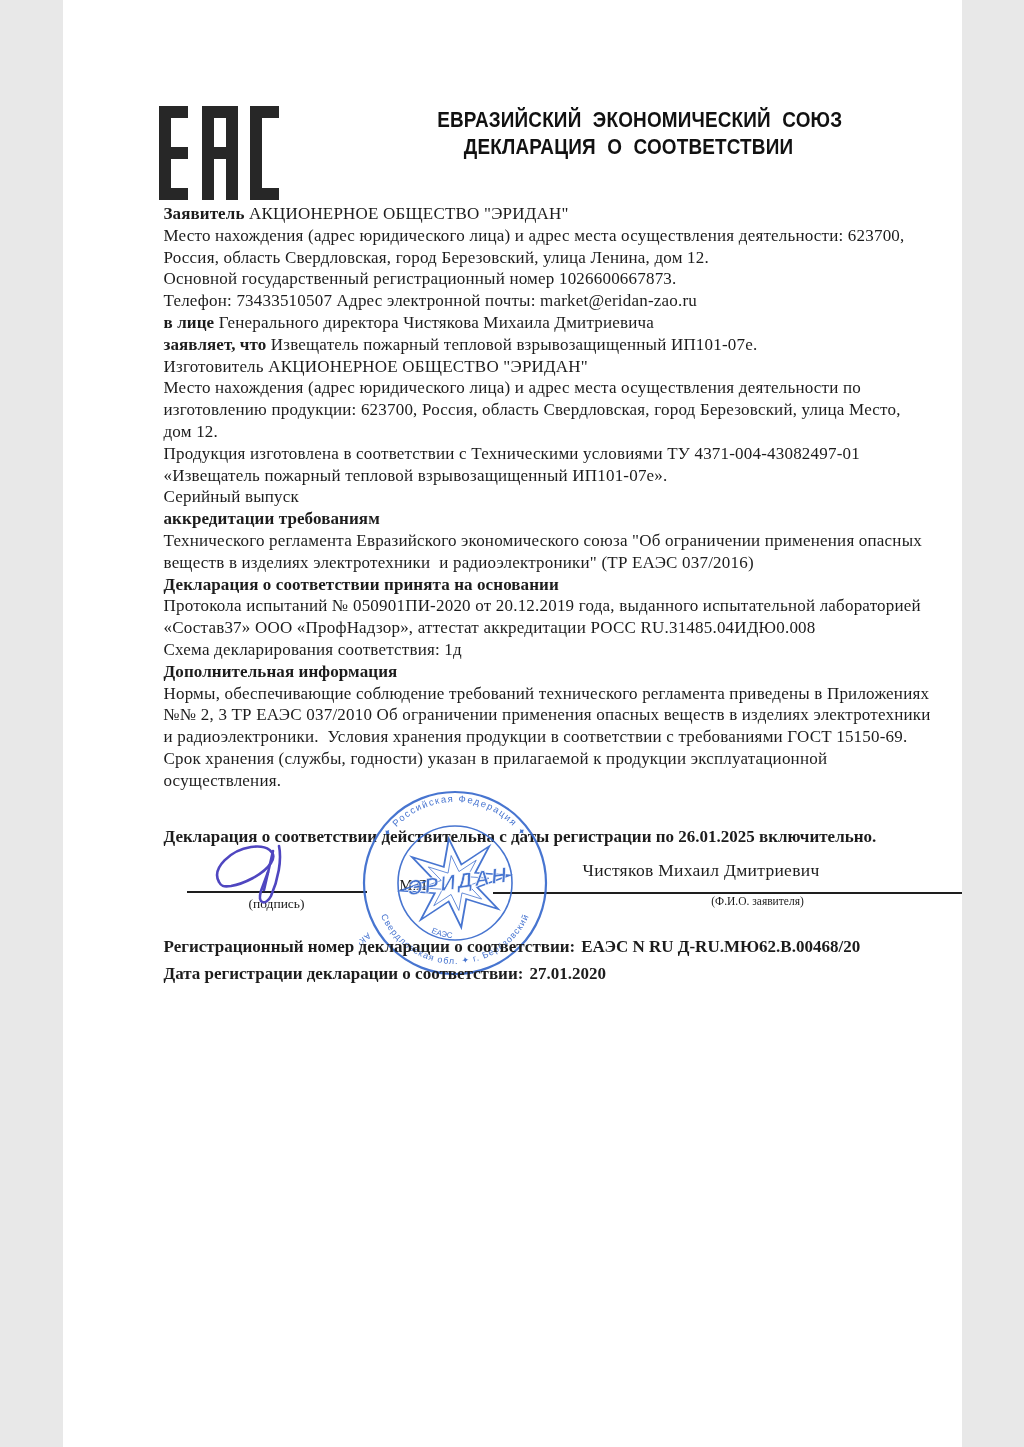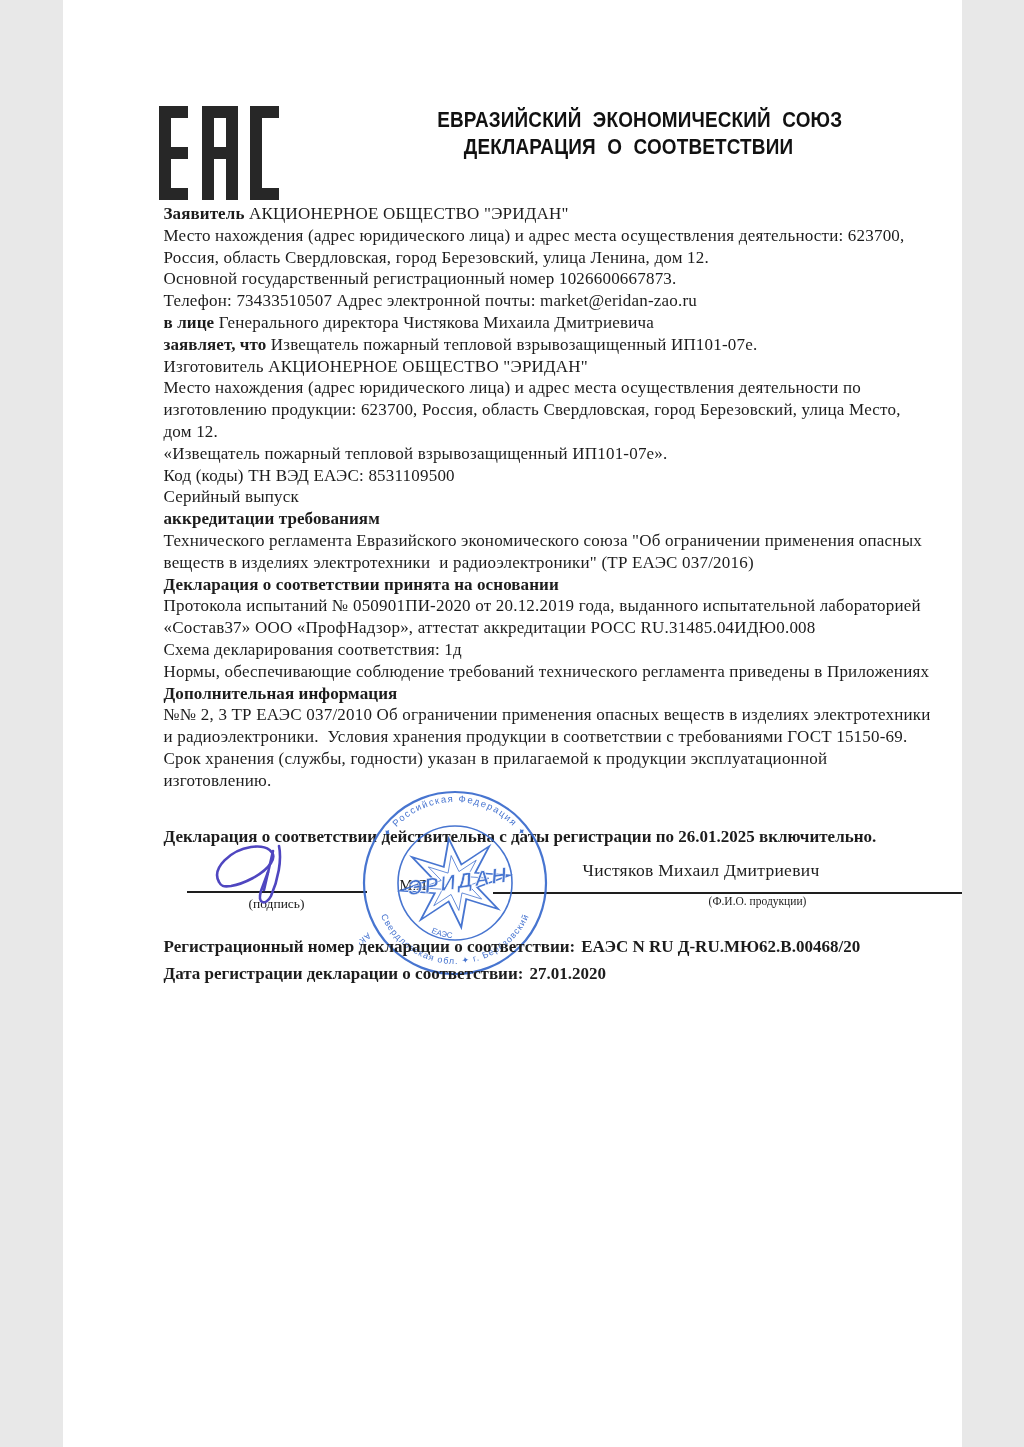--- a/index.html
+++ b/index.html
@@ -89,46 +89,46 @@
       <div class="bline"><span>Место нахождения (адрес юридического лица) и адрес места осуществления деятельности: 623700,</span></div>
       <div class="bline"><span>Россия, область Свердловская, город Березовский, улица Ленина, дом 12.</span></div>
       <div class="bline"><span>Основной государственный регистрационный номер 1026600667873.</span></div>
       <div class="bline"><span>Телефон: 73433510507 Адрес электронной почты: market@eridan-zao.ru</span></div>
       <div class="bline"><b>в лице</b><span> Генерального директора Чистякова Михаила Дмитриевича</span></div>
       <div class="bline"><b>заявляет, что</b><span> Извещатель пожарный тепловой взрывозащищенный ИП101-07е.</span></div>
       <div class="bline"><span>Изготовитель АКЦИОНЕРНОЕ ОБЩЕСТВО "ЭРИДАН"</span></div>
       <div class="bline"><span>Место нахождения (адрес юридического лица) и адрес места осуществления деятельности по</span></div>
       <div class="bline"><span>изготовлению продукции: 623700, Россия, область Свердловская, город Березовский, улица Место,</span></div>
       <div class="bline"><span>дом 12.</span></div>
+      <div class="bline"><span>Продукция изготовлена в соответствии с Техническими условиями ТУ 4371-004-43082497-01</span></div>
       <div class="bline"><span>«Извещатель пожарный тепловой взрывозащищенный ИП101-07е».</span></div>
-      <div class="bline"><span>Код (коды) ТН ВЭД ЕАЭС: 8531109500</span></div>
       <div class="bline"><span>Серийный выпуск</span></div>
       <div class="bline"><b>аккредитации требованиям</b></div>
       <div class="bline"><span>Технического регламента Евразийского экономического союза "Об ограничении применения опасных</span></div>
       <div class="bline"><span>веществ в изделиях электротехники  и радиоэлектроники" (ТР ЕАЭС 037/2016)</span></div>
       <div class="bline"><b>Декларация о соответствии принята на основании</b></div>
       <div class="bline"><span>Протокола испытаний № 050901ПИ-2020 от 20.12.2019 года, выданного испытательной лабораторией</span></div>
       <div class="bline"><span>«Состав37» ООО «ПрофНадзор», аттестат аккредитации РОСС RU.31485.04ИДЮ0.008</span></div>
       <div class="bline"><span>Схема декларирования соответствия: 1д</span></div>
+      <div class="bline"><b>Дополнительная информация</b></div>
       <div class="bline"><span>Нормы, обеспечивающие соблюдение требований технического регламента приведены в Приложениях</span></div>
-      <div class="bline"><b>Дополнительная информация</b></div>
       <div class="bline"><span>№№ 2, 3 ТР ЕАЭС 037/2010 Об ограничении применения опасных веществ в изделиях электротехники</span></div>
       <div class="bline"><span>и радиоэлектроники.  Условия хранения продукции в соответствии с требованиями ГОСТ 15150-69.</span></div>
       <div class="bline"><span>Срок хранения (службы, годности) указан в прилагаемой к продукции эксплуатационной</span></div>
-      <div class="bline"><span>изготовлению.</span></div>
+      <div class="bline"><span>осуществления.</span></div>
     </div>
 
   <div class="validity">Декларация о соответствии действительна с даты регистрации по 26.01.2025 включительно.</div>
 
   <div class="rule rule-sign"></div>
   <div class="rule rule-fio"></div>
   <div class="sign-caption">(подпись)</div>
   <div class="mp-label">М.П.</div>
   <div class="fio-name">Чистяков Михаил Дмитриевич</div>
-  <div class="fio-caption">(Ф.И.О. продукции)</div>
+  <div class="fio-caption">(Ф.И.О. заявителя)</div>
 
   <svg class="sig-ink" viewBox="0 0 132 76" aria-hidden="true">
     <g fill="none" stroke="#4f46c0" stroke-width="2.6" stroke-linecap="round">
       <path d="M 14,48 C 6,34 26,16 46,13 C 62,10.5 73,18 66,29 C 58,41 38,50 26,52 C 18,53 16,52 14,48"></path>
       <path d="M 68,17 L 59,56"></path>
       <path d="M 74,12 C 77,26 73,46 66,62 C 61,72 52,70 56,57 L 63,38"></path>
     </g>
   </svg>
 
   <svg class="stamp" viewBox="-96 -96 192 192" aria-hidden="true">

